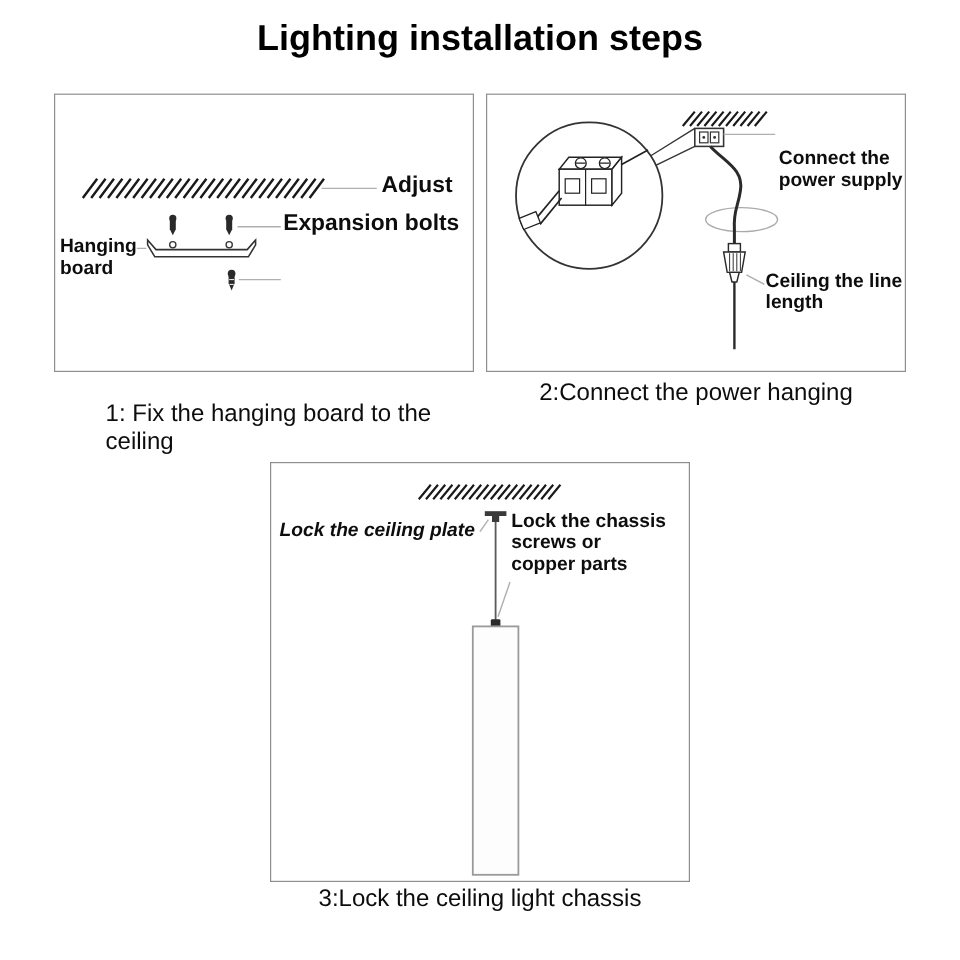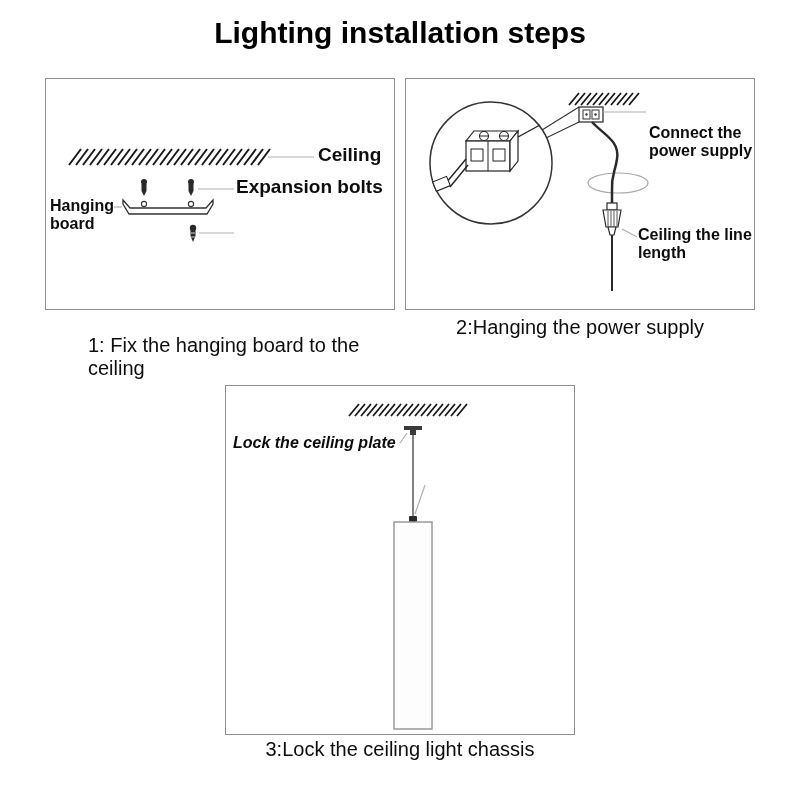--- a/index.html
+++ b/index.html
@@ -52,21 +52,21 @@
       <g transform="translate(147,146)">
         <circle cx="0" cy="3" r="3.2" fill="#2a2a2a"></circle>
         <path d="M-2.5 5 L-2.5 11 L0 17 L2.5 11 L2.5 5 Z" fill="#2a2a2a"></path>
         <line x1="-2" y1="8" x2="2" y2="8" stroke="#ffffff" stroke-width="0.8"></line>
         <line x1="-1.8" y1="12" x2="1.8" y2="12" stroke="#ffffff" stroke-width="0.8"></line>
       </g>
       <line x1="153" y1="154" x2="188" y2="154" stroke="#b0b0b0" stroke-width="1.2"></line>
     </svg>
   </section>
 
-  <div class="lbl big" style="left:318px; top:144px;">Ceiling</div>
+  <div class="lbl big" style="left:318px; top:144px;">Adjust</div>
   <div class="lbl" style="left:50px; top:197px; width:72px;">Hanging board</div>
   <div class="lbl big" style="left:236px; top:176px;">Expansion bolts</div>
   <div class="caption" style="left:88px; top:316px; width:290px;margin-top:18px;">1: Fix the hanging board to the ceiling</div>
 
   <section class="panel p2">
     <svg width="348" height="230" viewBox="0 0 348 230">
 
       <path fill="none" stroke="#1a1a1a" stroke-width="1.8" d="M163 26l10 -12m-4 12l10 -12m-4 12l10 -12m-4 12l10 -12m-4 12l10 -12m-4 12l10 -12m-4 12l10 -12m-4 12l10 -12m-4 12l10 -12m-4 12l10 -12m-4 12l10 -12"></path>
 
       <g>
@@ -115,21 +115,21 @@
         <line x1="206" y1="156" x2="206" y2="212" stroke="#2a2a2a" stroke-width="2"></line>
       </g>
 
       <line x1="197" y1="33" x2="240" y2="33" stroke="#b0b0b0" stroke-width="1.2"></line>
       <line x1="216" y1="150" x2="231" y2="158" stroke="#b0b0b0" stroke-width="1.2"></line>
     </svg>
   </section>
 
   <div class="lbl" style="left:649px; top:103px; width:104px;margin-top:21px;">Connect the power supply</div>
   <div class="lbl" style="left:638px; top:226px; width:114px;">Ceiling the line length</div>
-  <div class="caption center" style="left:405px; top:316px; width:350px;">2:Hanging the power supply</div>
+  <div class="caption center" style="left:405px; top:316px; width:350px;">2:Connect the power hanging</div>
 
   <section class="panel p3">
     <svg width="348" height="348" viewBox="0 0 348 348">
 
       <path fill="none" stroke="#1a1a1a" stroke-width="1.8" d="M123 30l10 -12m-4 12l10 -12m-4 12l10 -12m-4 12l10 -12m-4 12l10 -12m-4 12l10 -12m-4 12l10 -12m-4 12l10 -12m-4 12l10 -12m-4 12l10 -12m-4 12l10 -12m-4 12l10 -12m-4 12l10 -12m-4 12l10 -12m-4 12l10 -12m-4 12l10 -12m-4 12l10 -12m-4 12l10 -12m-4 12l10 -12"></path>
 
       <g>
         <rect x="178" y="40" width="18" height="4" fill="#3a3a3a"></rect>
         <rect x="184" y="44" width="6" height="5" fill="#3a3a3a"></rect>
       </g>
@@ -139,15 +139,16 @@
       <rect x="183" y="130" width="8" height="6" rx="1" fill="#2a2a2a"></rect>
 
       <rect x="168" y="136" width="38" height="207" fill="#fdfdfd" stroke="#9a9a9a" stroke-width="1.5"></rect>
 
       <line x1="174" y1="57" x2="181" y2="47" stroke="#b0b0b0" stroke-width="1.2"></line>
       <line x1="199" y1="99" x2="189" y2="128" stroke="#b0b0b0" stroke-width="1.2"></line>
     </svg>
   </section>
 
   <div class="lbl" style="left:233px; top:434px;font-style:italic;">Lock the ceiling plate</div>
+  <div class="lbl" style="left:426px; top:426px; width:132px;">Lock the chassis screws or copper parts</div>
   <div class="caption center" style="left:225px; top:738px; width:350px;">3:Lock the ceiling light chassis</div>
 
 </div>
 
 </body></html>

